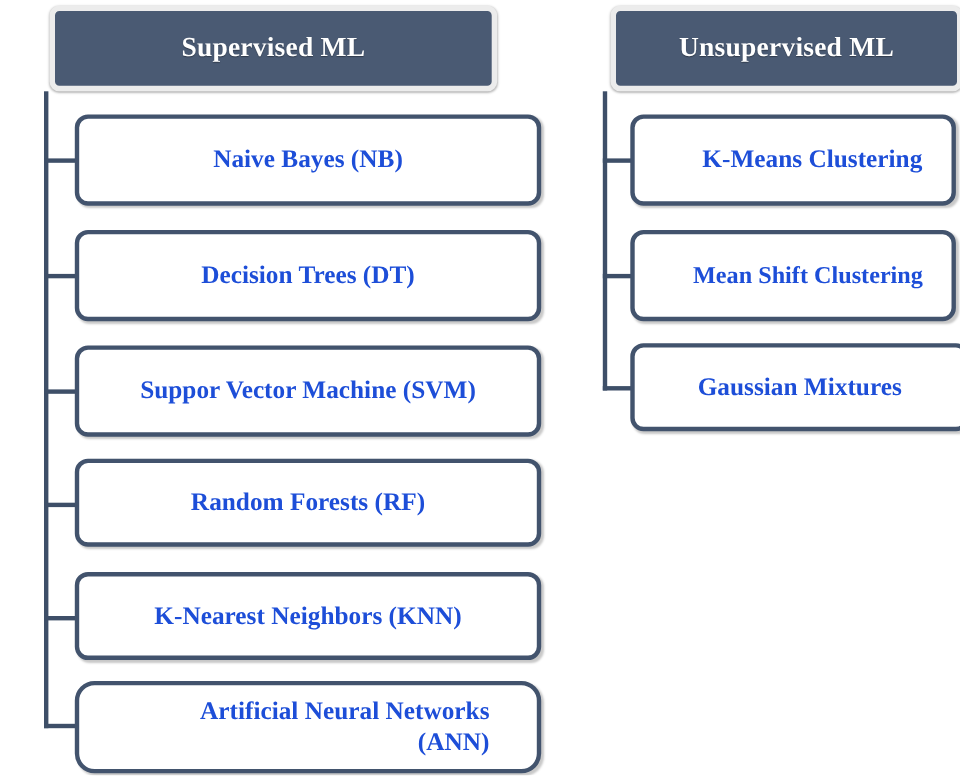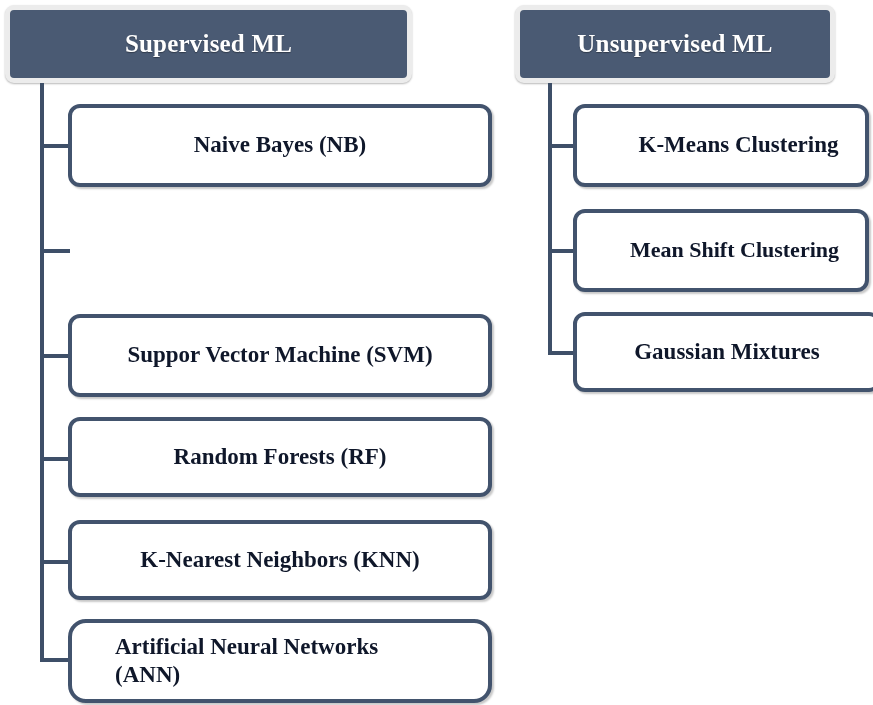--- a/index.html
+++ b/index.html
@@ -34,20 +34,21 @@
   .root-box {
     position: absolute;
     box-sizing: border-box;
     background: #4a5a73;
     border: 5px solid #ececec;
     border-radius: 9px;
     display: flex;
     align-items: center;
     justify-content: center;
     box-shadow: 0 1px 2px rgba(0,0,0,0.28);
+    margin-left: 40px;
   }
   .root-label {
     color: #ffffff;
     font-weight: bold;
     font-size: 25px;
     line-height: 1.12;
     letter-spacing: 0.2px;
     text-align: center;
     text-shadow: 0 1px 1px rgba(0,0,0,0.35);
   }
@@ -58,25 +59,25 @@
     box-sizing: border-box;
     background: #ffffff;
     border: 4px solid #42536d;
     border-radius: 12px;
     display: flex;
     align-items: center;
     justify-content: center;
     box-shadow: 2px 2px 2px rgba(0,0,0,0.22);
   }
   .leaf-label {
-    color: #0f172a;
+    color: #1d4ed8;
     font-weight: bold;
     font-size: 23px;
     line-height: 1.22;
-    text-align: left;
+    text-align: right;
     padding: 0 8px;
   }
 </style>
 </head>
 <body>
 
 <div id="canvas">
 
   <div class="root-box" style="left:5px; top:5px; width:407px; height:78px;">
     <span class="root-label">Supervised ML</span>
@@ -88,20 +89,23 @@
   <div class="branch" style="left:40px; top:249px; width:30px;"></div>
   <div class="branch" style="left:40px; top:354px; width:30px;"></div>
   <div class="branch" style="left:40px; top:457px; width:30px;"></div>
   <div class="branch" style="left:40px; top:560px; width:30px;"></div>
   <div class="branch" style="left:40px; top:658px; width:30px;"></div>
 
   <div class="leaf-box" style="left:68px; top:104px; width:424px; height:83px;">
     <span class="leaf-label">Naive Bayes (NB)</span>
   </div>
 
+  <div class="leaf-box" style="left:68px; top:209px; width:424px; height:83px;">
+    <span class="leaf-label">Decision Trees (DT)</span>
+  </div>
 
   <div class="leaf-box" style="left:68px; top:417px; width:424px; height:80px;">
     <span class="leaf-label">Random Forests (RF)</span>
   </div>
 
   <div class="leaf-box" style="left:68px; top:314px; width:424px; height:83px;">
     <span class="leaf-label">Suppor Vector Machine (SVM)</span>
   </div>
 
   <div class="leaf-box" style="left:68px; top:520px; width:424px; height:80px;">

